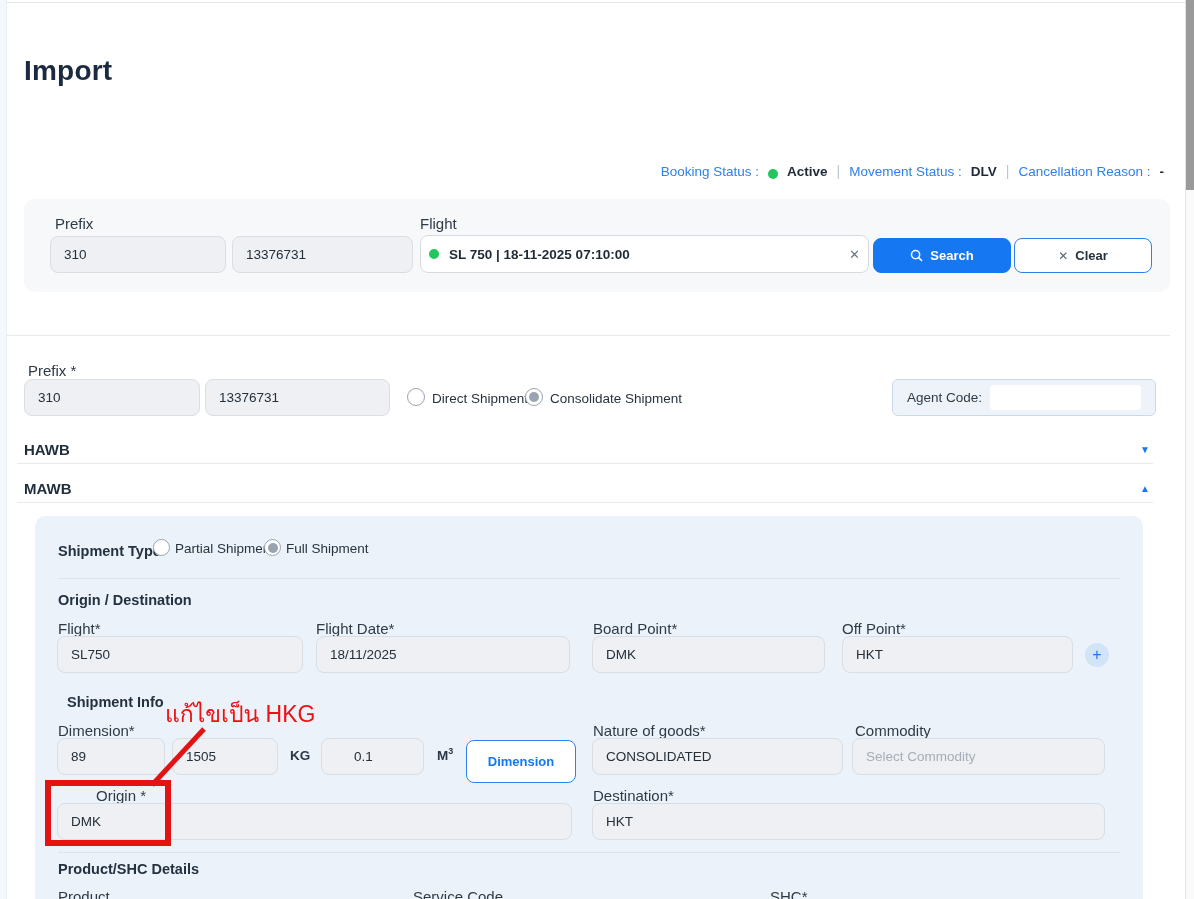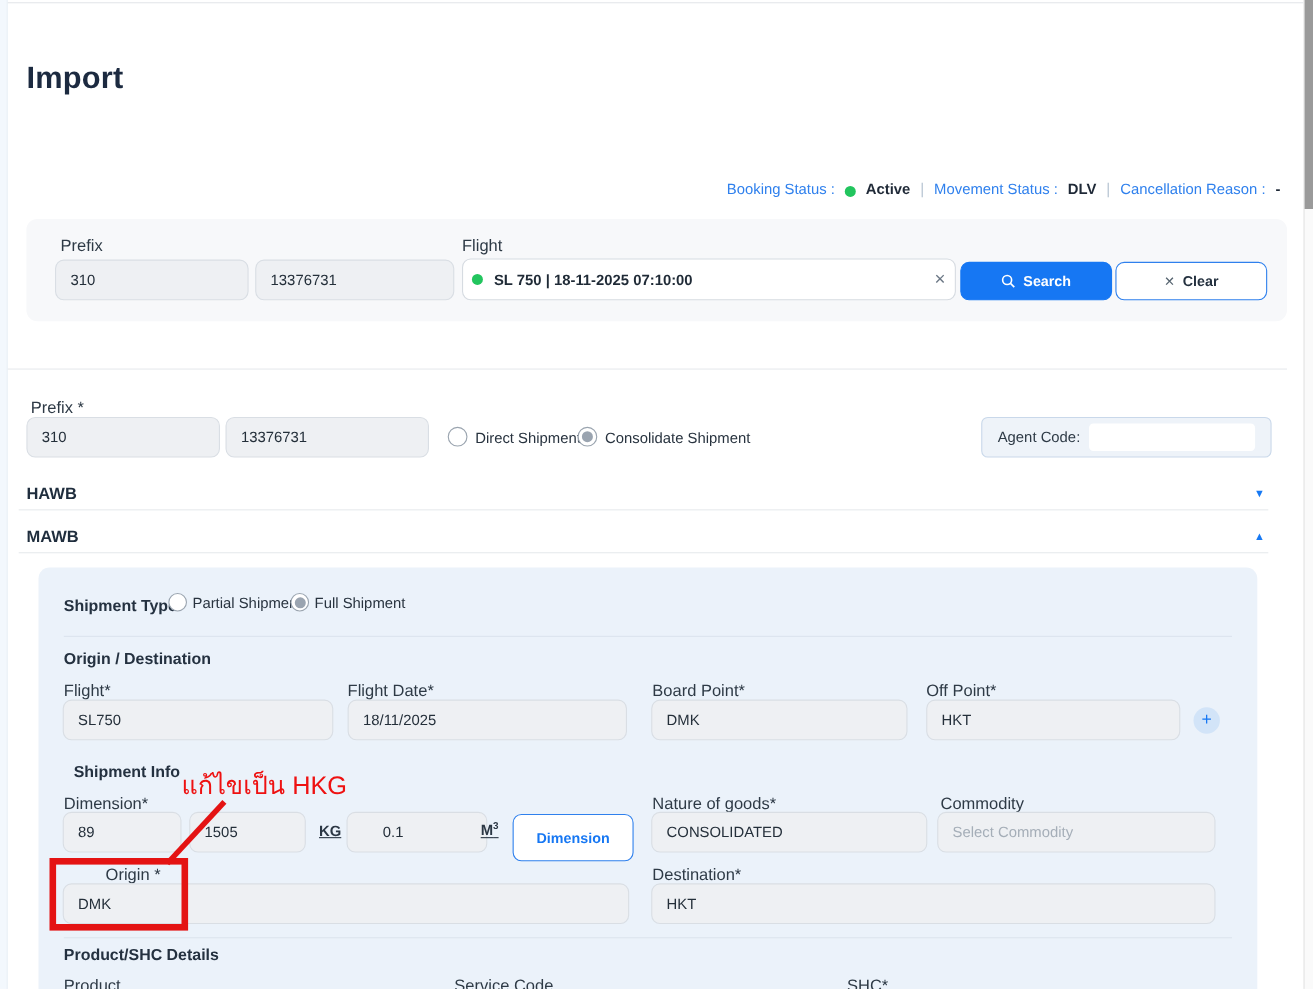--- a/index.html
+++ b/index.html
@@ -48,21 +48,21 @@
   .radio-label { font-size:13.5px; color:#28333f; }
 
   .agent-box { background:#eef3f9; border:1px solid #c9d8ea; border-radius:6px; display:flex; align-items:center; padding:0 14px; }
   .agent-inner { background:#fff; border-radius:4px; height:25px; flex:1; margin-left:8px; }
 
   .acc-title { font-size:15px; font-weight:bold; color:#1f2d3d; }
   .caret { color:#1779f3; font-size:10px; cursor:pointer; }
 
   .mawb-card { left:35px; top:516px; width:1108px; height:420px; background:#ebf2fa; border-radius:10px; }
   .sec-heading { font-size:14.5px; font-weight:bold; color:#243140; }
-  .unit { font-size:13.5px; font-weight:600; color:#2b3744;text-decoration:underline; }
+  .unit { font-size:13.5px; font-weight:600; color:#2b3744; }
   .unit sup { font-size:9px; }
 
   .plus-btn { width:24px; height:24px; border-radius:50%; background:#d2e4f8; color:#1677f3;
               font-size:16px; line-height:1; display:flex; align-items:center; justify-content:center; cursor:pointer; }
 
   .red-text { font-size:23px; color:#ee1111; font-weight:500; }
   .red-box { border:6px solid #e41313; background:transparent; }
   .anno-svg { pointer-events:none; }
 </style>
 </head>
@@ -163,21 +163,21 @@
     <div class="abs plus-btn" style="left:1050px; top:127px;">
       <span>+</span>
     </div>
 
     <span class="abs sec-heading" style="left:32px; top:178px;">Shipment Info</span>
 
     <label class="abs field-label" style="left:23px; top:206px;">Dimension*</label>
     <div class="abs inp" style="left:22px; top:222px; width:108px;">89</div>
     <div class="abs inp" style="left:137px; top:222px; width:106px;">1505</div>
     <span class="abs unit" style="left:255px; top:232px;">KG</span>
-    <div class="abs inp" style="left:280px; top:222px; width:128px;padding-left:32px;">0.1</div>
+    <div class="abs inp" style="left:286px; top:222px; width:103px;padding-left:32px;">0.1</div>
     <span class="abs unit" style="left:402px; top:230px;"><span>M</span><sup>3</sup></span>
     <button class="abs btn btn-dimension" style="left:431px; top:224px; width:110px; height:43px;">Dimension</button>
 
     <label class="abs field-label" style="left:558px; top:206px;">Nature of goods*</label>
     <div class="abs inp" style="left:557px; top:222px; width:251px;">CONSOLIDATED</div>
 
     <label class="abs field-label" style="left:820px; top:206px;">Commodity</label>
     <div class="abs inp" style="left:817px; top:222px; width:253px;">
         <span class="placeholder">Select Commodity</span>
       </div>

